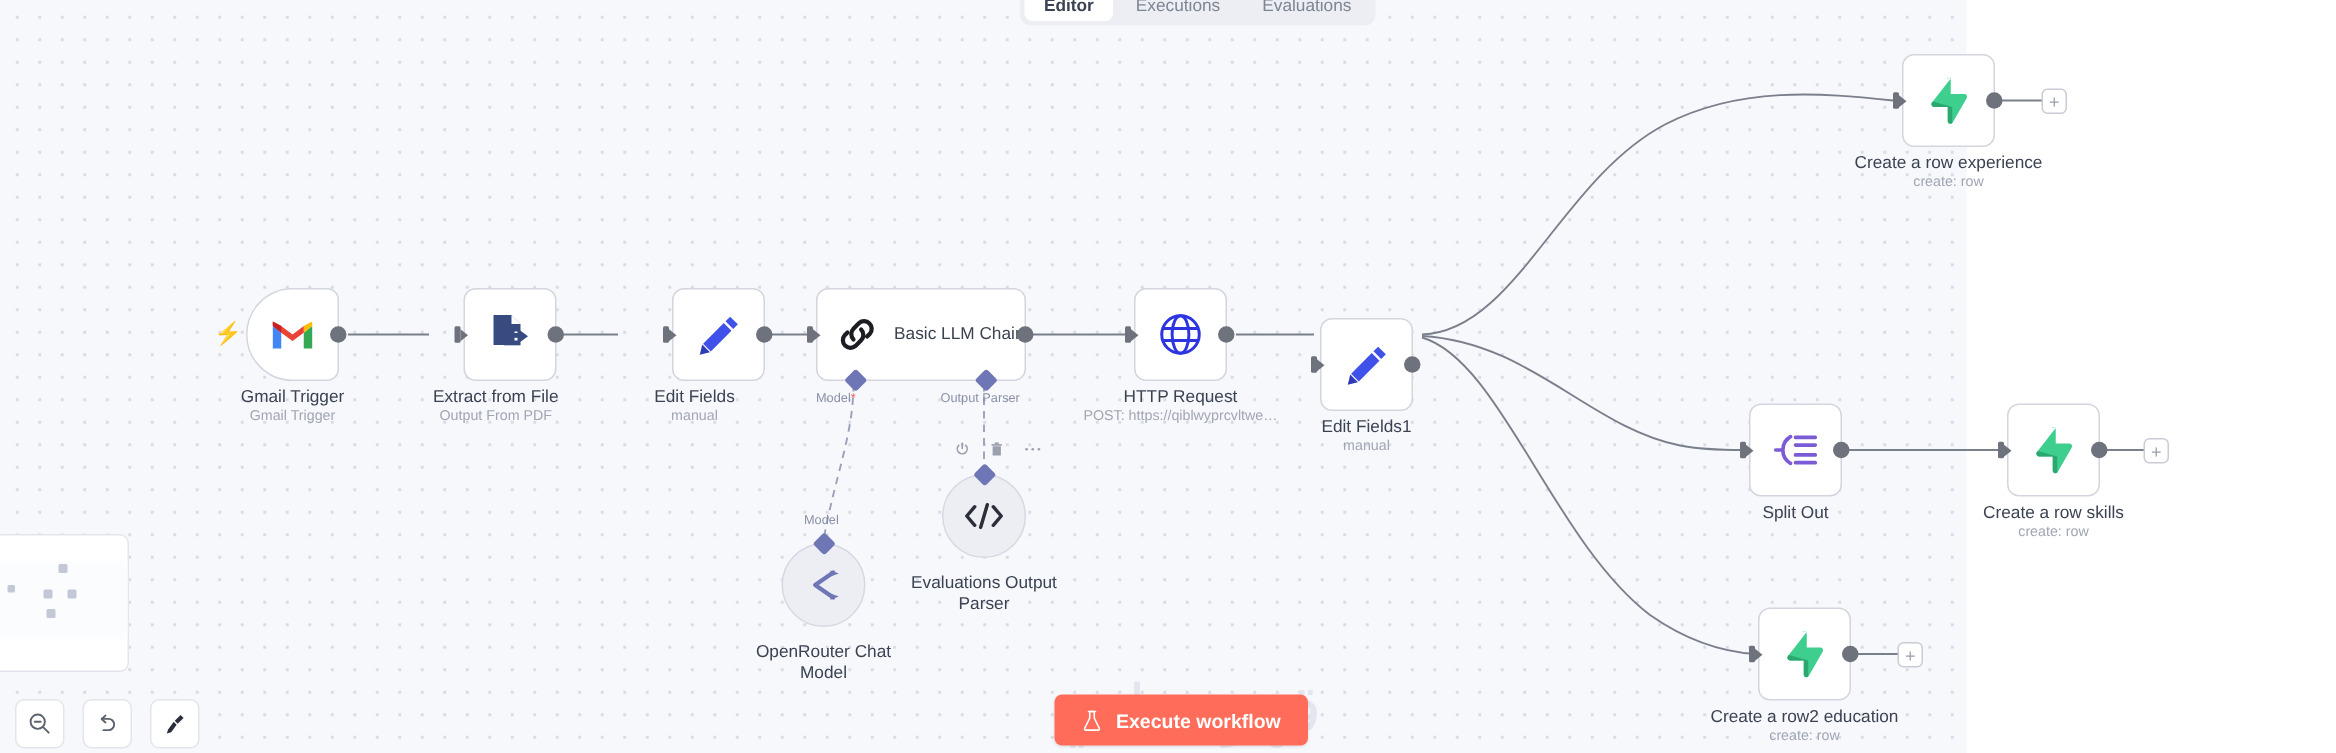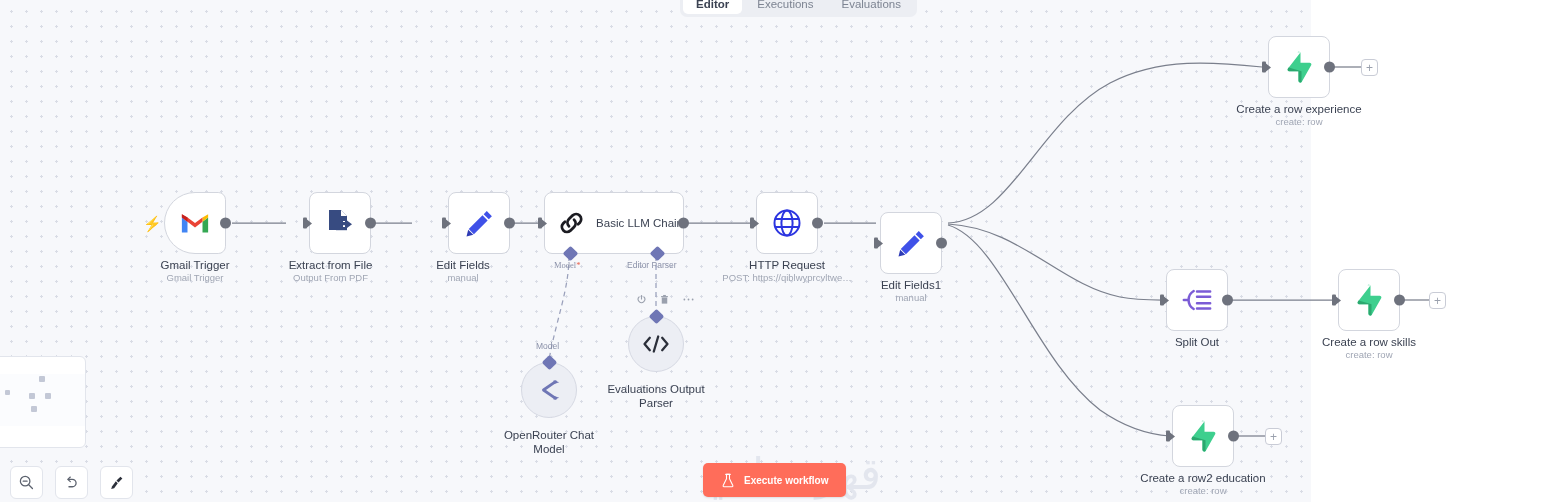--- a/index.html
+++ b/index.html
@@ -167,21 +167,21 @@
     background:#ffffff; border:1px solid #e2e5ec; border-radius:6px;
     display:flex;align-items:center;justify-content:center; cursor:pointer;
   }
 
   
   #execbtn {
     position: absolute; left: 703px; top: 463px;
     height: 34px; padding: 0 18px;
     background:#ff6d5a; border-radius:5px;
     display:flex; align-items:center; justify-content:center; gap:9px;
-    color:#ffffff; font-size:10px; font-weight:600;
+    color:#ffffff; font-size:13px; font-weight:600;
     cursor:pointer; z-index: 35;
     box-shadow: 0 1px 2px rgba(0,0,0,0.10);
   }
 </style>
 </head>
 <body>
 
 <div id="canvas">
 
   <div id="tabbar">
@@ -281,24 +281,24 @@
           <path d="M13.2 19.6a5.6 5.6 0 0 1 0-7.9l4.1-4.1a5.6 5.6 0 0 1 7.9 7.9l-2 2"></path>
           <path d="M18.8 12.4a5.6 5.6 0 0 1 0 7.9l-4.1 4.1a5.6 5.6 0 0 1-7.9-7.9l2-2"></path>
         </g>
       </svg>
       <div class="wide-label">Basic LLM Chain</div>
       <div class="port-out"></div>
 
       <div class="diamond" style="left:20px; bottom:-6px;"></div>
       <div class="diamond" style="left:107px; bottom:-6px;"></div>
     </div>
-    <div class="conn-label" style="left:10px; top:68px;font-family:Liberation Serif, serif;">
+    <div class="conn-label" style="left:0; top:68px;">
       <span>Model</span><span class="req">*</span>
     </div>
-    <div class="conn-label" style="left:83px; top:68px;">Editor Parser</div>
+    <div class="conn-label" style="left:83px; top:68px;">Output Parser</div>
   </div>
 
   <div class="node" style="left:756px; top:192px;">
     <div class="nbox">
       <div class="port-in">
           <div class="bar"></div>
           <div class="tri"></div>
         </div>
       <svg width="32" height="32" viewBox="0 0 32 32">
         <g fill="none" stroke="#2c35e0" stroke-width="2">

